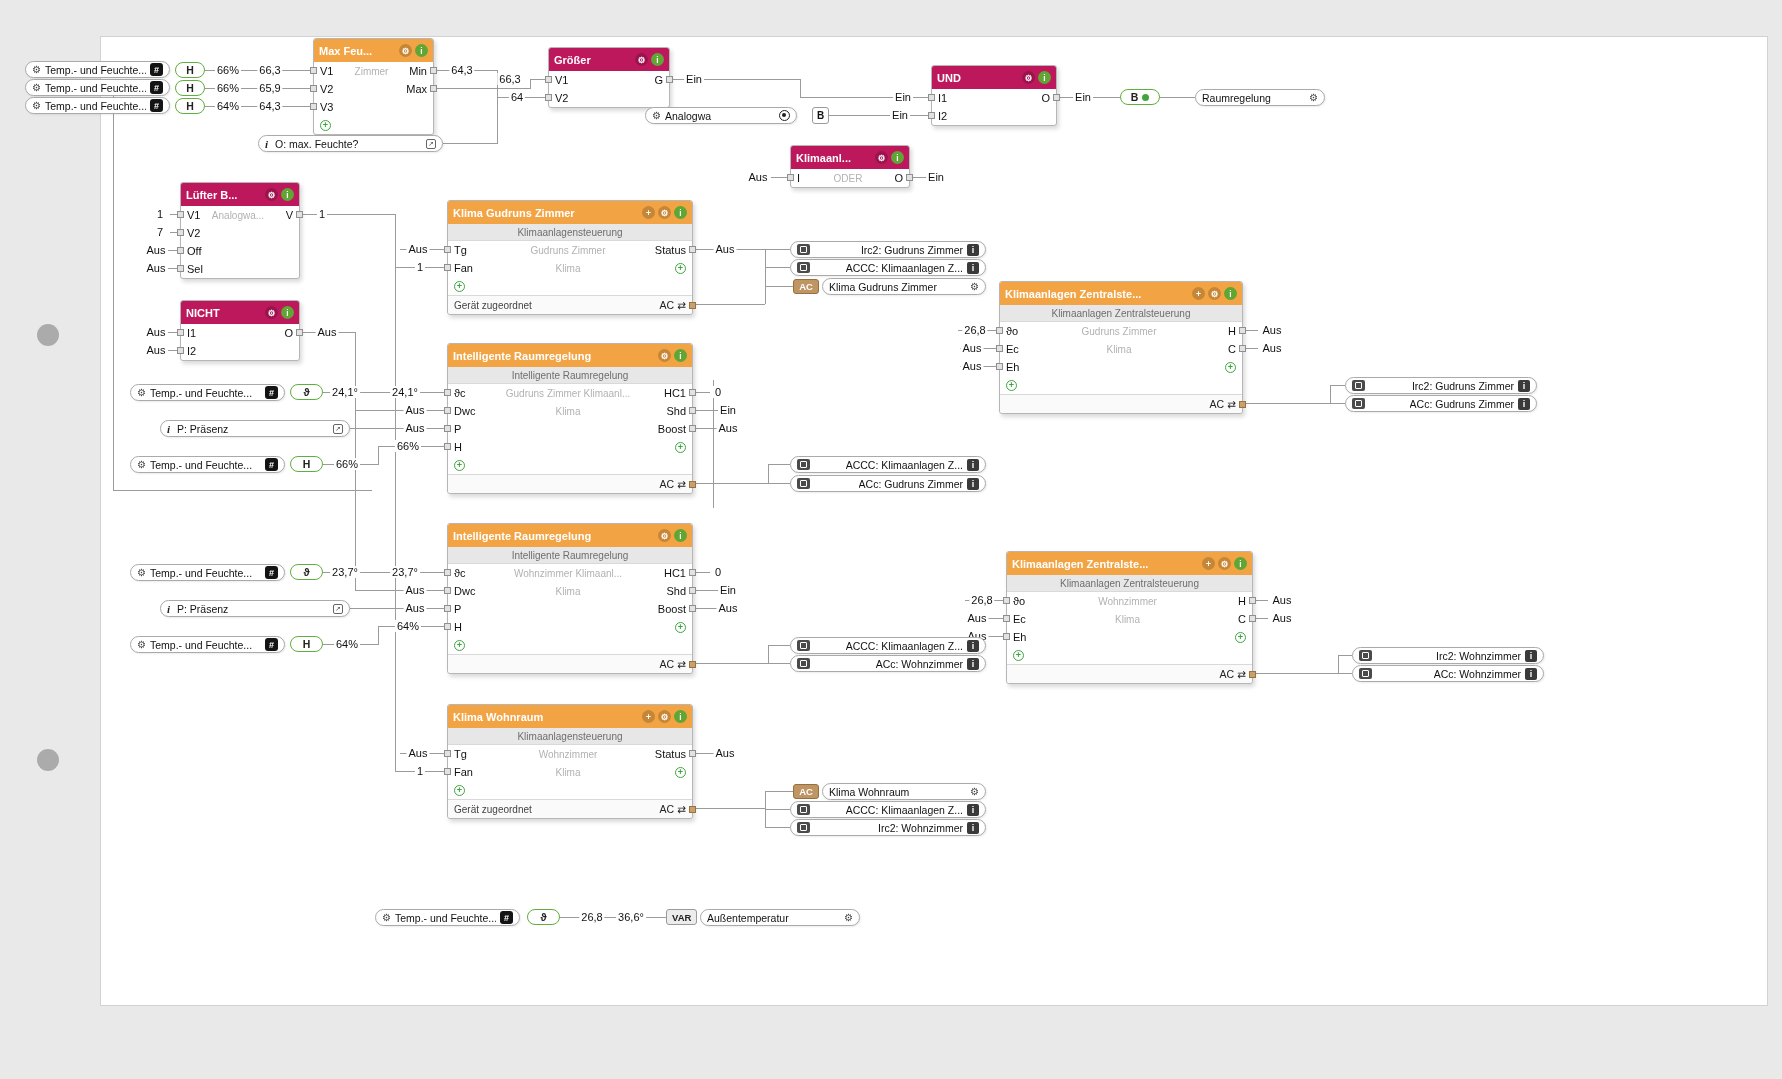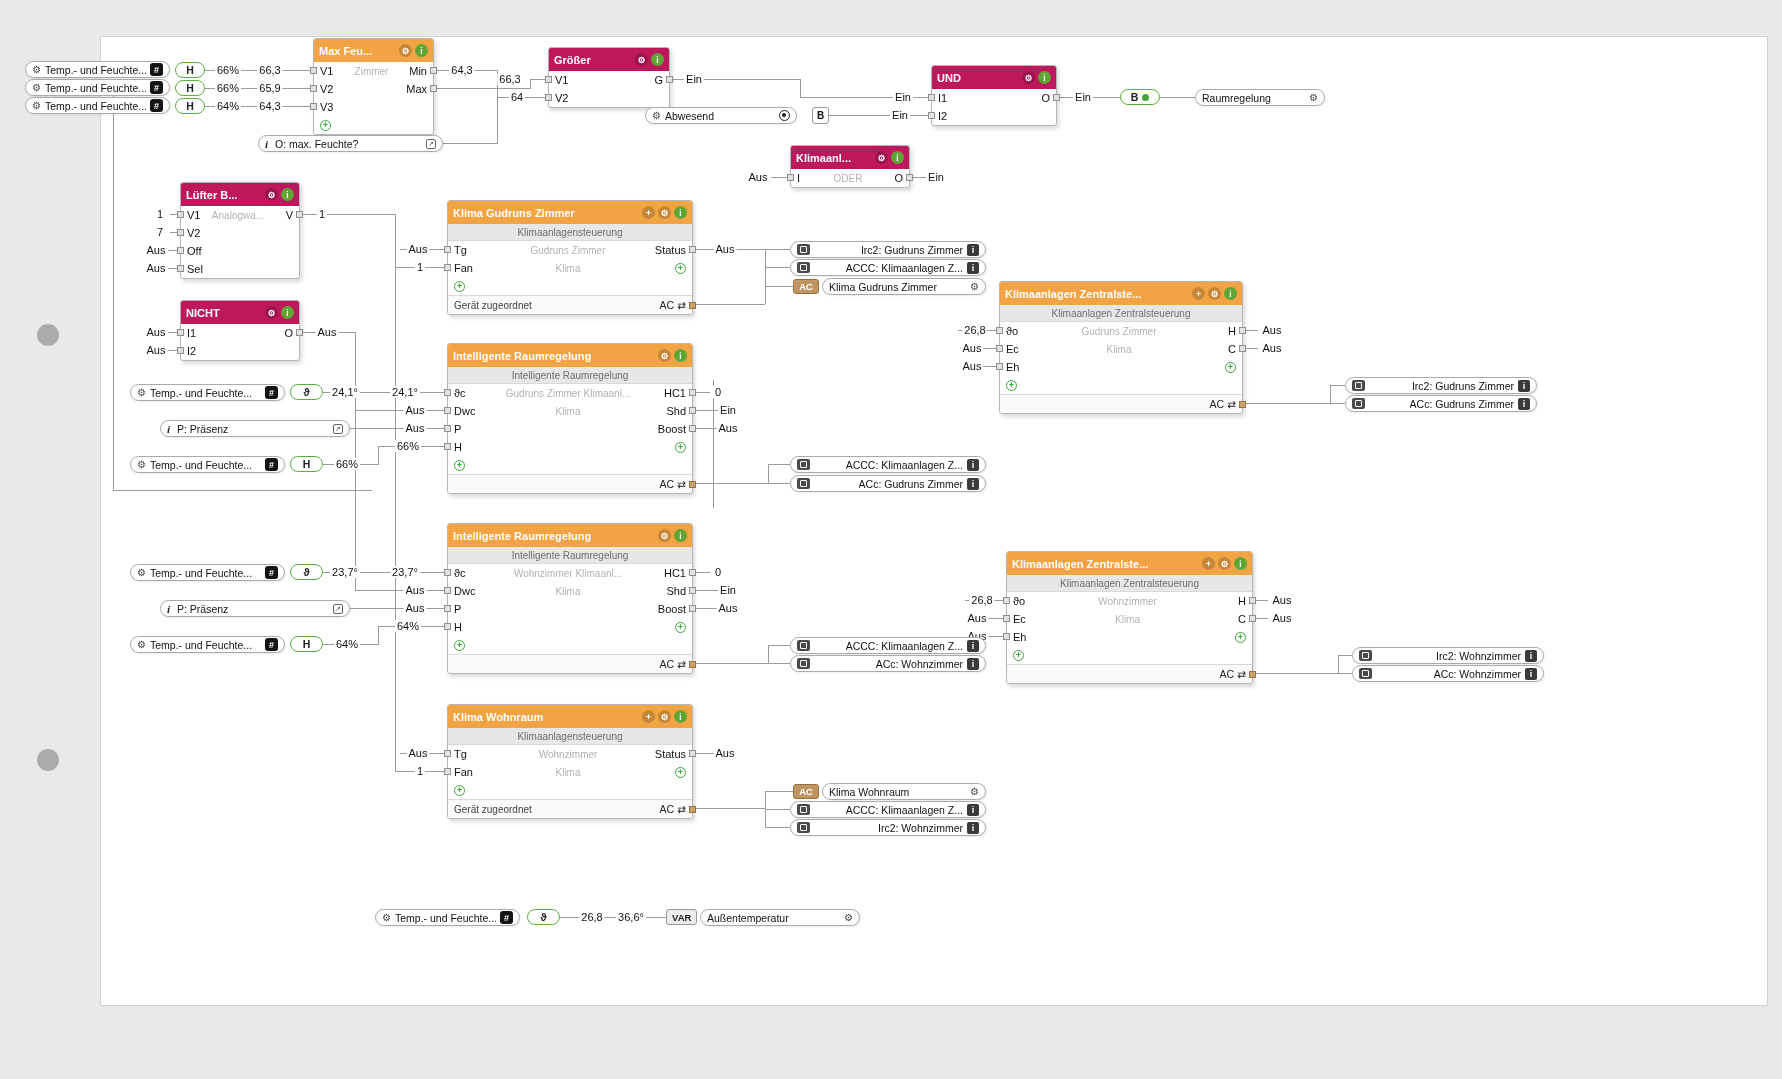--- a/index.html
+++ b/index.html
@@ -168,21 +168,21 @@
     <span>B</span>
     <span class="gdot"></span>
   </div>
 <div class="pill" style="left:1195px;top:89px;width:130px">
     <span class="pt">Raumregelung</span>
     <span class="pgear">⚙</span>
   </div>
 
 <div class="pill" style="left:645px;top:107px;width:152px">
     <span class="pgear">⚙</span>
-    <span class="pt">Abwesend</span>
+    <span class="pt">Analogwa</span>
     <span class="radio"></span>
   </div>
 <div class="bsq" style="left:812px;top:107px">B</div>
 
 <div class="fb" style="left:790px;top:145px;width:120px">
   <div class="fb-h green">
       <span class="fb-t">Klimaanl...</span>
       <span class="sp"></span>
       <span class="hic hd">⚙</span>
       <span class="hic hg">i</span>

